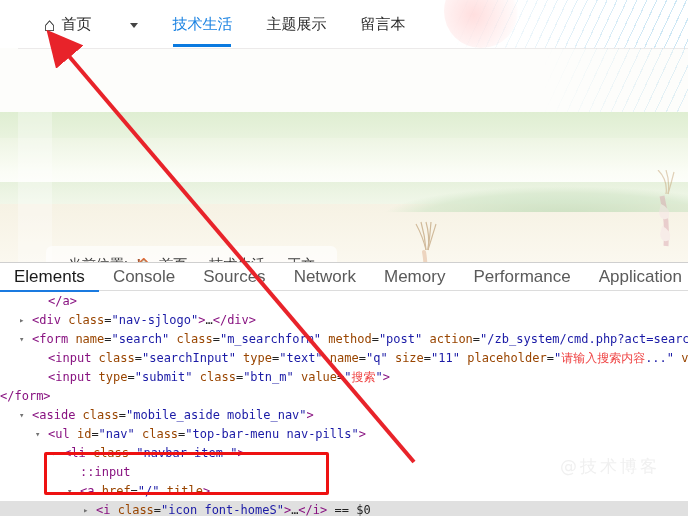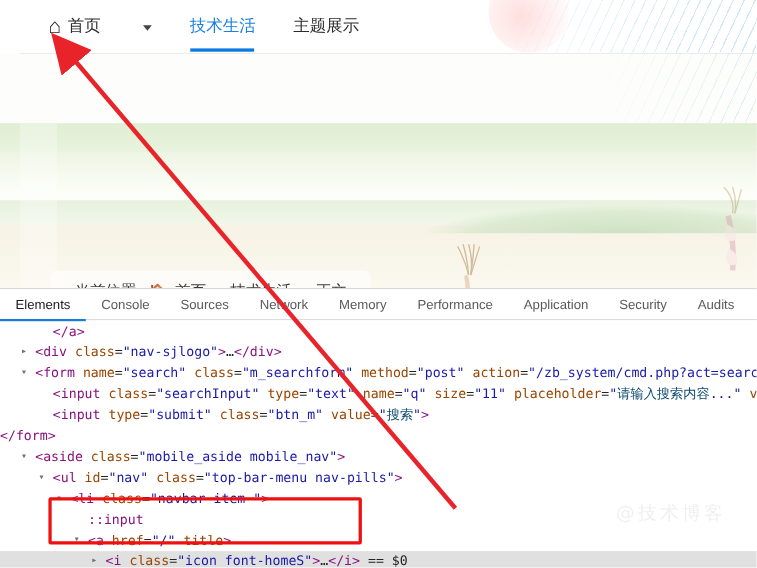--- a/index.html
+++ b/index.html
@@ -121,21 +121,21 @@
   .devtools{
     position:absolute; left:0; top:262px; width:688px; height:254px;
     background:#ffffff;
     border-top:1px solid #cfcfcf;
   }
   .dt-tabs{
     position:absolute; left:0; top:0; width:688px; height:28px;
     display:flex; align-items:center;
     border-bottom:1px solid #dcdcdc;
     background:#ffffff;
-    font-size:12px; color:#5a5a5a;
+    font-size:17px; color:#5a5a5a;
     font-family:"Liberation Sans","DejaVu Sans",sans-serif;
   }
   .dt-tab{
     height:28px; line-height:28px; padding:0 14px; white-space:nowrap; cursor:pointer;
     position:relative;
   }
   .dt-tab.active{ color:#1a1a1a; }
   .dt-tab.active::after{
     content:""; position:absolute; left:0; right:0; bottom:-1px; height:2px; background:#1a7ae0;
   }
@@ -151,21 +151,21 @@
   .cl.sel{ background:#e0e0e0; }
   .tw{ position:absolute; color:#737373; font-size:9px; line-height:19px; }
   .tw.closed::before{ content:"\25B8"; }
   .tw.open::before{ content:"\25BE"; }
   .txt{ display:inline-block; }
   .tag{color:#881280;}
   .attr{color:#994500;}
   .val{color:#1a1aa6;}
   .punc{color:#881280;}
   .plain{color:#222;}
-  .cjk{color:#0c4a6e; font-family:"DejaVu Sans","Liberation Sans",sans-serif;margin-top:40px;}
+  .cjk{color:#ef4444; font-family:"DejaVu Sans","Liberation Sans",sans-serif;margin-top:40px;}
   .pseudo{color:#881280;}
   .eq0{color:#222;}
   .dt-watermark{
     position:absolute; right:28px; top:192px;
     font-size:17px; color:#f0f0f0; letter-spacing:3px;
     font-family:"DejaVu Sans","Liberation Sans",sans-serif;
     pointer-events:none;
   }
 
   
@@ -188,20 +188,23 @@
         <span>首页</span>
       </div>
       <div class="nav-item">
         <span class="caret"></span>
       </div>
       <div class="nav-item active">
         <span>技术生活</span>
       </div>
       <div class="nav-item">
         <span>主题展示</span>
+      </div>
+      <div class="nav-item">
+        <span>留言本</span>
       </div>
     </div>
 </div>
 
 <div class="logoband">
   <div class="hairline"></div>
   <div class="lb-right"></div>
   <div class="logo-text">Demologo</div>
   <div class="logo-deco">
     <svg width="84" height="44" viewBox="0 0 84 44">

